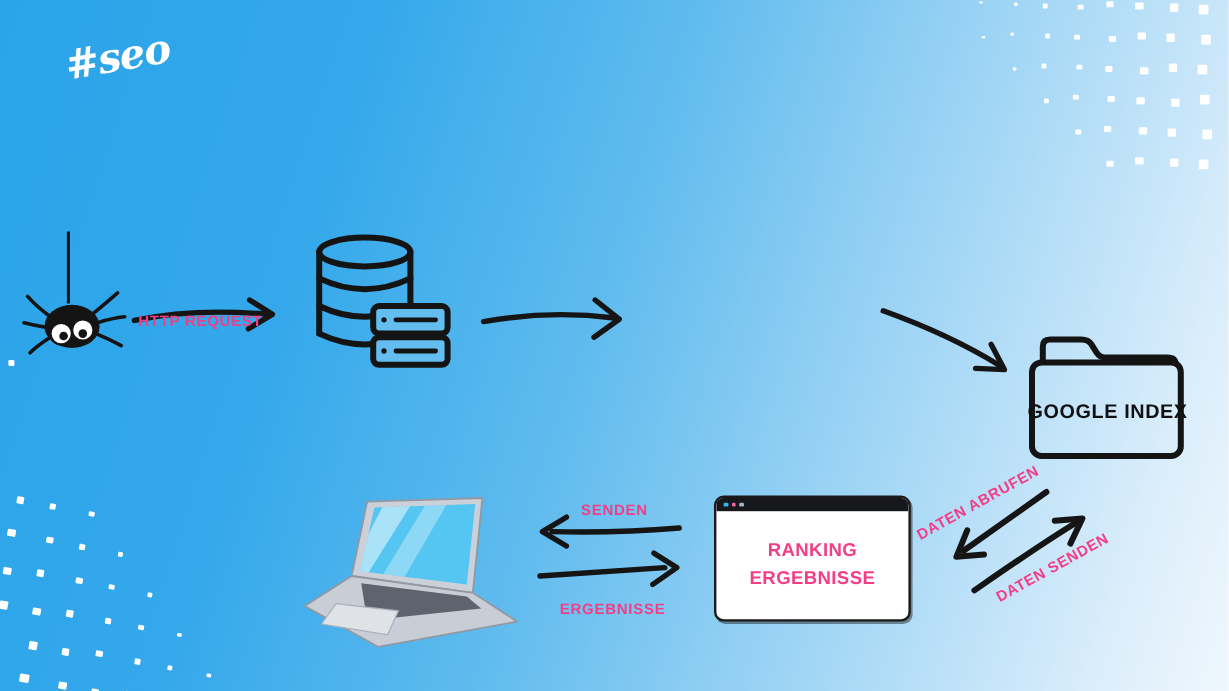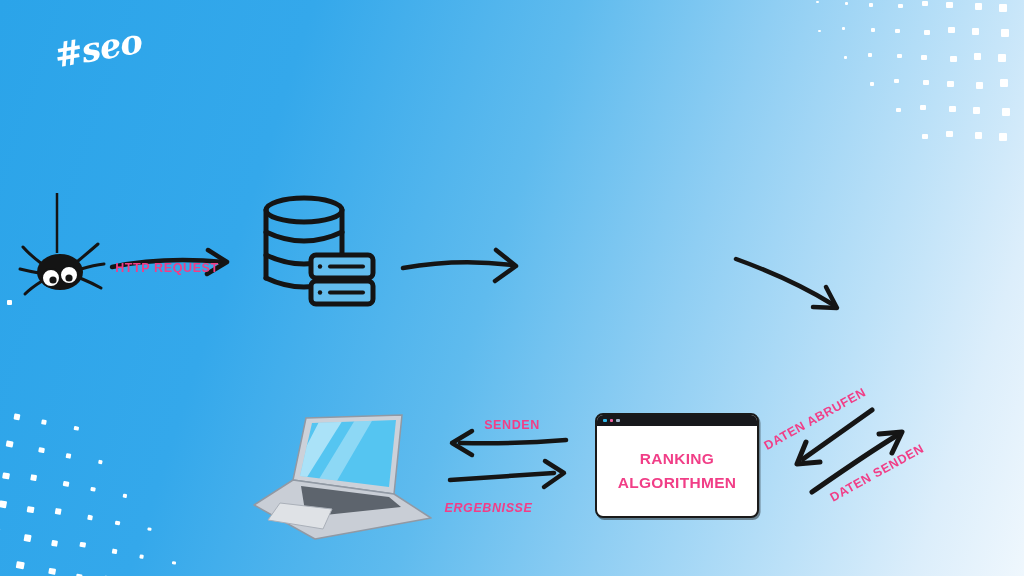--- a/index.html
+++ b/index.html
@@ -35,21 +35,21 @@
     text-shadow:0 6px 0 rgba(222,238,249,.55);
   }
 
   
   .flabel{
     position:absolute;color:var(--pink);font-weight:bold;font-size:12.5px;
     letter-spacing:.6px;text-align:center;white-space:nowrap;
   }
   .lbl-http{left:108px;top:229px;width:118px;margin-top:32px;}
   .lbl-query{left:462px;top:418px;width:100px;}
-  .lbl-erg{left:436px;top:501px;width:105px;font-style:italic;}
+  .lbl-erg{left:458px;top:501px;width:105px;}
   .lbl-abrufen{left:744px;top:412px;width:142px;transform:rotate(-29deg);}
   .lbl-senden{left:806px;top:466px;width:142px;transform:rotate(-29deg);}
 
   
   .window{
     position:absolute;background:#ffffff;border:2.5px solid #1a1a1a;border-radius:8px;
     box-shadow:1.5px 2px 0 rgba(20,20,20,.45);overflow:hidden;display:flex;flex-direction:column;
   }
   .win-crawl{left:549px;top:203px;width:163px;height:100px;}
   .win-rank{left:595px;top:413px;width:164px;height:105px;}
@@ -224,20 +224,27 @@
         <rect x="53" y="89" width="62" height="23" rx="5" fill="#63BDEE"></rect>
         <circle cx="62" cy="74.5" r="2.2" fill="#141414" stroke="none"></circle>
         <line x1="72" y1="74.5" x2="105" y2="74.5" stroke-width="4"></line>
         <circle cx="62" cy="100.5" r="2.2" fill="#141414" stroke="none"></circle>
         <line x1="72" y1="100.5" x2="105" y2="100.5" stroke-width="4"></line>
       </g>
     </svg>
   </div>
 
 
+  <div class="folder">
+    <svg width="134" height="110" viewBox="0 0 134 110" fill="none" stroke="#141414" stroke-width="5" stroke-linejoin="round">
+      <path d="M13,28 L13,13 Q13,7 19,7 L45,7 Q51,7 53.5,11 L58,18 Q60.5,22 66,22 L117,22 Q124,22 124,29"></path>
+      <rect x="4" y="26" width="124" height="78" rx="8"></rect>
+    </svg>
+    <div class="folder-label">GOOGLE INDEX</div>
+  </div>
 
   <div class="node laptop">
     <svg width="185" height="145" viewBox="0 0 185 145">
       <defs>
         <clipPath id="scrClip">
             <polygon points="60,21 144,18 137,85 48,74"></polygon>
           </clipPath>
       </defs>
       <polygon points="54,16 150,13 142,92 41,78" fill="#CCD1D9" stroke="#9199A4" stroke-width="1.5"></polygon>
       <polygon points="60,21 144,18 137,85 48,74" fill="#55C5F1"></polygon>
@@ -250,21 +257,21 @@
       <polygon points="28,101 80,107 71,127 16,118" fill="#DFE2E6" stroke="#AAB0B9" stroke-width="1"></polygon>
     </svg>
   </div>
 
   <div class="window win-rank">
     <div class="winbar">
       <span class="wdot wdot1"></span>
       <span class="wdot wdot2"></span>
       <span class="wdot wdot3"></span>
     </div>
-    <div class="winbody">RANKING ALGORITHMEN</div>
+    <div class="winbody">RANKING ERGEBNISSE</div>
   </div>
 
   <div class="flabel lbl-http">HTTP REQUEST</div>
   <div class="flabel lbl-query">SENDEN</div>
   <div class="flabel lbl-erg">ERGEBNISSE</div>
   <div class="flabel lbl-abrufen">DATEN ABRUFEN</div>
   <div class="flabel lbl-senden">DATEN SENDEN</div>
 
 </div>
 

